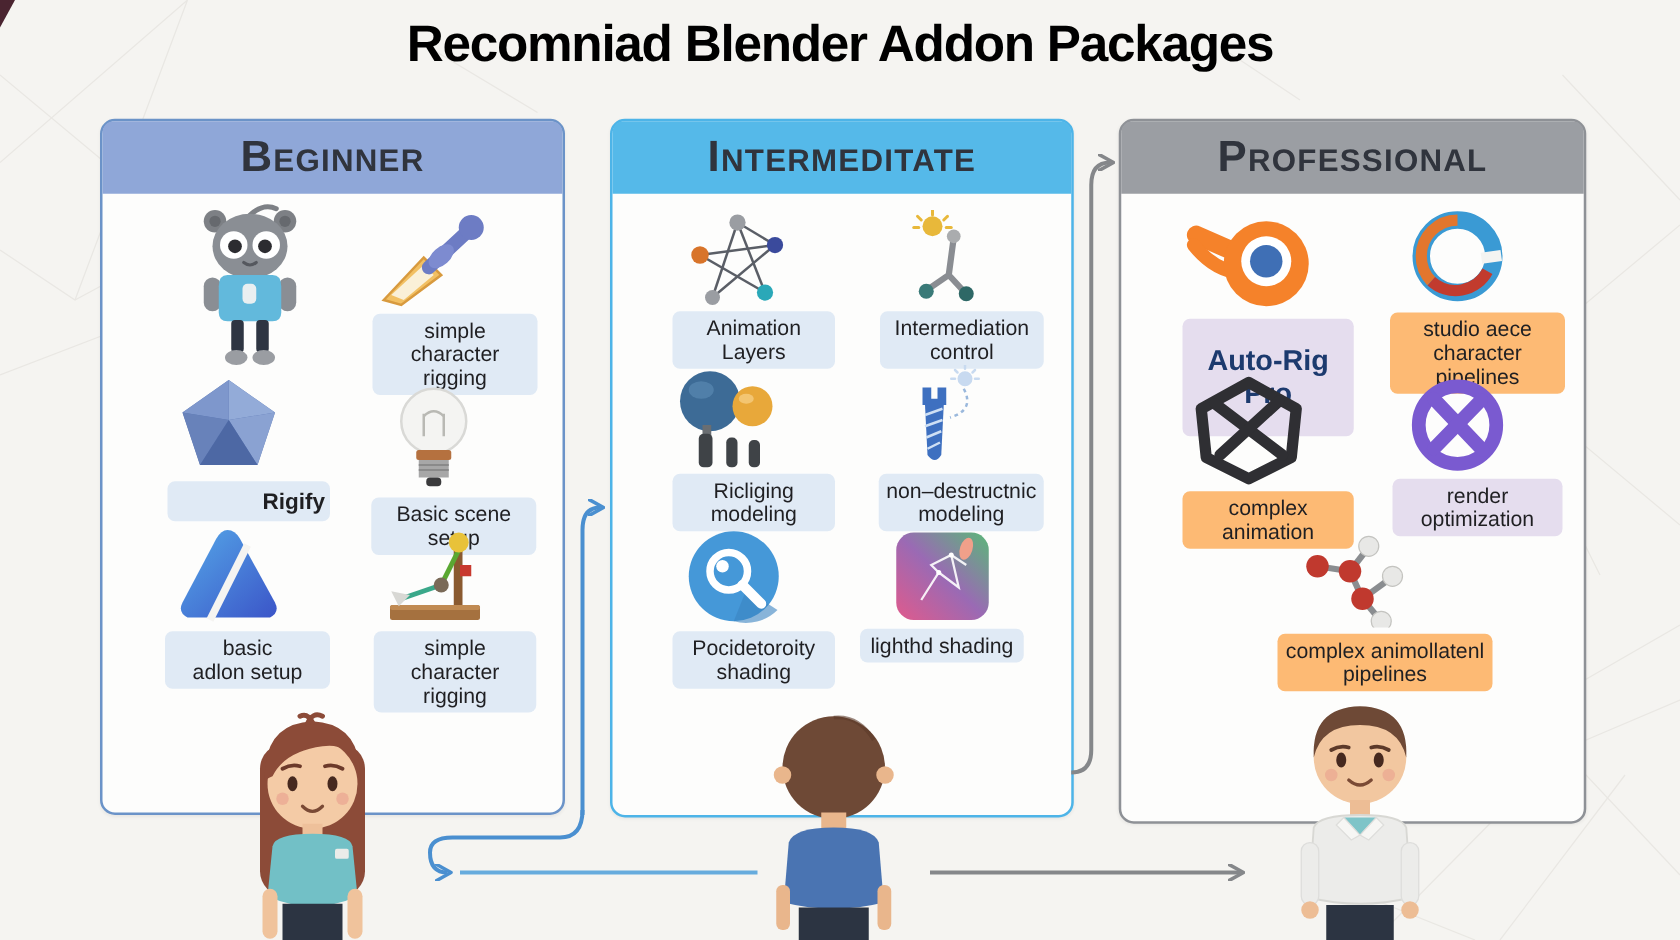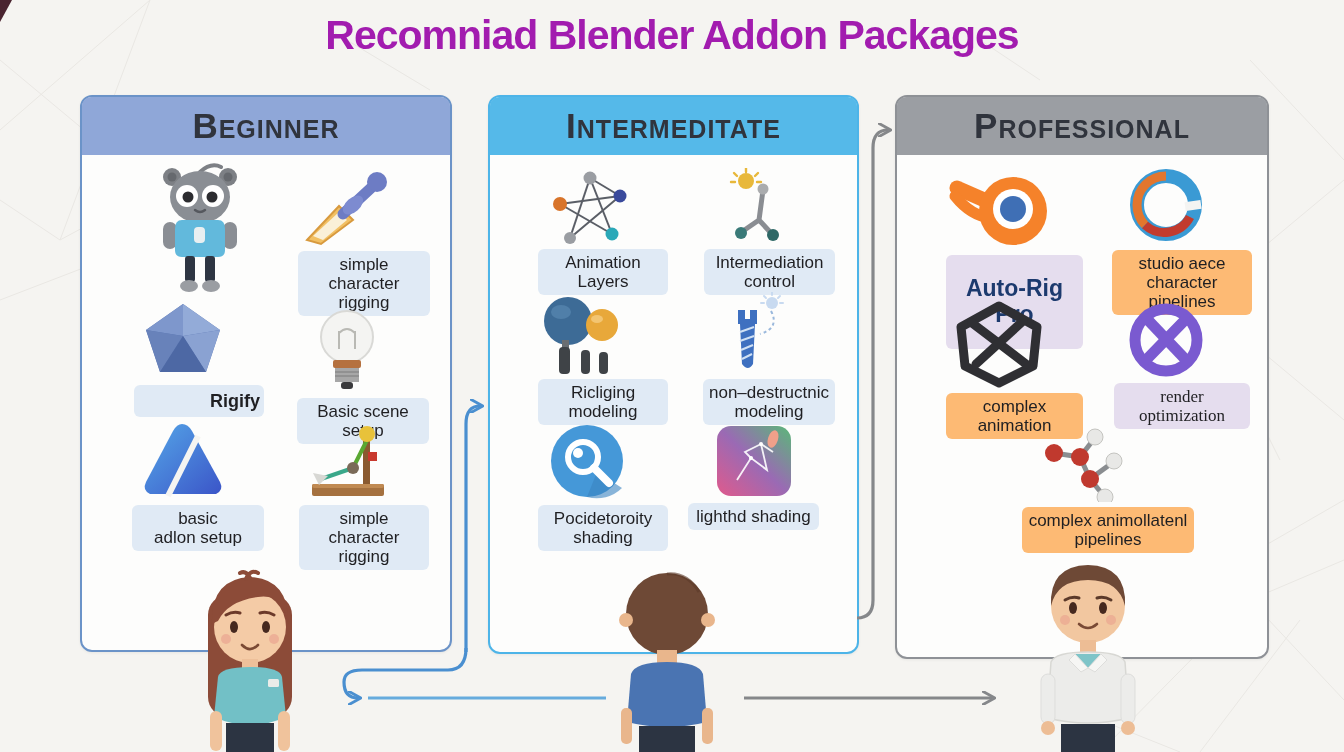--- a/index.html
+++ b/index.html
@@ -4,21 +4,21 @@
 <style>
   html,body{margin:0;padding:0;}
   .stage{
     position:relative;width:1344px;height:752px;overflow:hidden;
     background:#f5f4f1;
     font-family:"Liberation Sans",sans-serif;
   }
   .title{
     position:absolute;left:0;top:12px;width:100%;margin:0;
     text-align:center;font-size:41px;font-weight:800;letter-spacing:-1px;
-    color:#a21caf;z-index:5;
+    color:#000000;z-index:5;
   }
   .col{
     position:absolute;border-radius:12px;background:#fdfdfc;
     border:2px solid;z-index:1;box-shadow:0 1px 3px rgba(0,0,0,.06);
   }
   .col-header{
     height:58px;border-radius:9px 9px 0 0;display:flex;align-items:center;justify-content:center;
   }
   .col-header span{
     font-variant:small-caps;font-weight:700;font-size:35px;letter-spacing:1px;color:#30343d;
@@ -331,21 +331,21 @@
       <svg width="100" height="88" viewBox="0 0 100 88">
         <polygon points="50,6 88,27 84,66 50,83 16,66 12,27" stroke="#2f2f33" stroke-width="9" fill="none" stroke-linejoin="round"></polygon>
         <line x1="23" y1="23" x2="77" y2="64" stroke="#2f2f33" stroke-width="9" stroke-linecap="round"></line>
         <line x1="74" y1="21" x2="27" y2="64" stroke="#2f2f33" stroke-width="9" stroke-linecap="round"></line>
       </svg>
     </div>
     <figcaption class="chip gray">complex
 animation</figcaption>
   </figure>
 
-  <figure class="item" style="left:1098px;top:302px;width:136px;margin:0;font-family:Liberation Serif, serif;">
+  <figure class="item" style="left:1098px;top:302px;width:136px;margin:0;">
     <div class="icon-wrap" style="height:76px;">
       <svg width="84" height="76" viewBox="0 0 84 76">
         <circle cx="42" cy="38" r="31" stroke="#7a5ad0" stroke-width="11" fill="none"></circle>
         <line x1="23" y1="17" x2="62" y2="58" stroke="#7a5ad0" stroke-width="11" stroke-linecap="round"></line>
         <line x1="61" y1="18" x2="23" y2="57" stroke="#7a5ad0" stroke-width="11" stroke-linecap="round"></line>
       </svg>
     </div>
     <figcaption class="chip lav">render
 optimization</figcaption>
   </figure>

